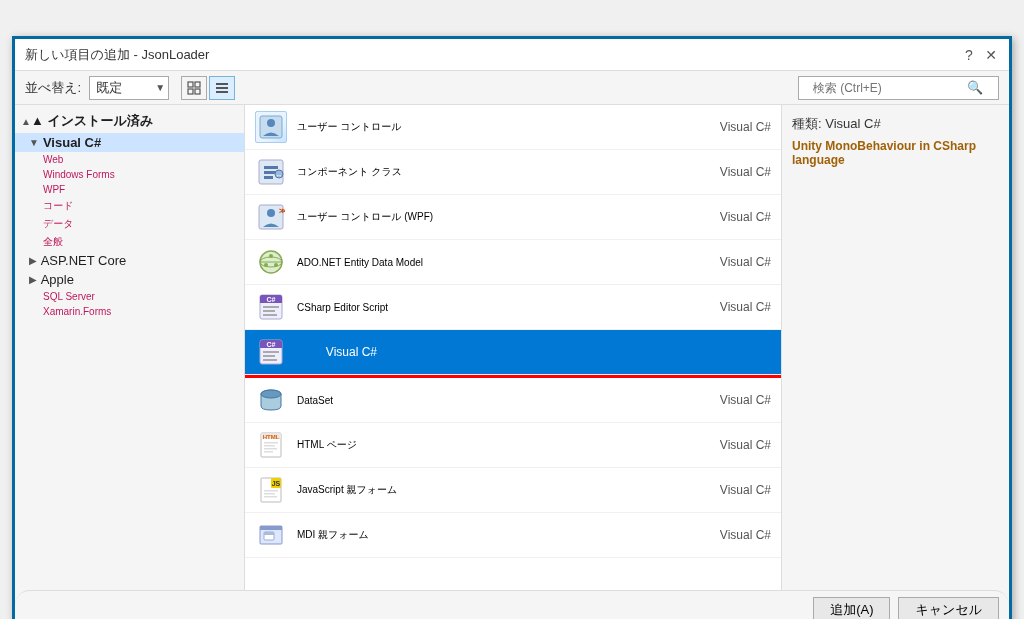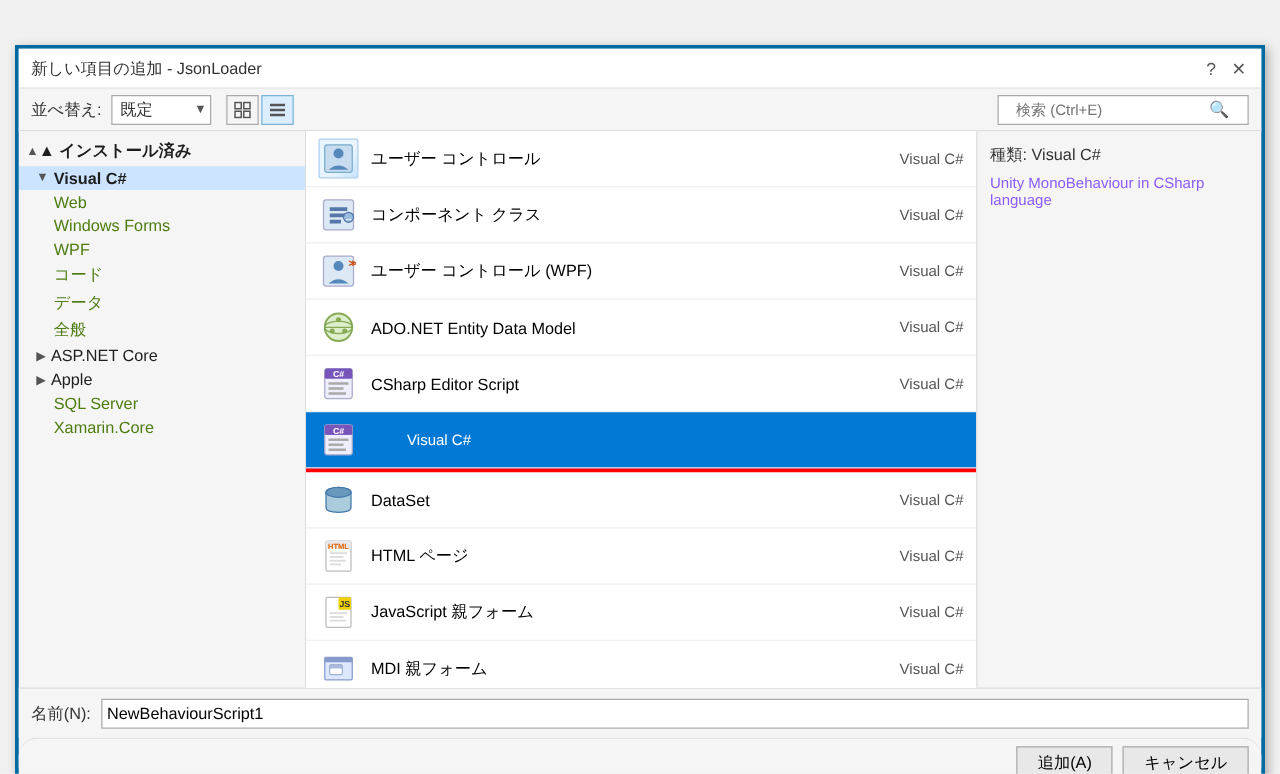--- a/index.html
+++ b/index.html
@@ -153,22 +153,22 @@
       font-weight: bold;
     }
     .sidebar-section-header .arrow {
       font-size: 10px;
       margin-right: 4px;
       color: #555;
     }
     .sidebar-item {
       padding: 2px 6px 2px 28px;
       cursor: pointer;
-      font-size: 13px;
-      color: #4d7c0f;
+      font-size: 10px;
+      color: #be185d;
     }
     .center-panel {
       flex: 1;
       display: flex;
       flex-direction: column;
       overflow: hidden;
       position: relative;
     }
     .items-list {
       flex: 1;
@@ -194,21 +194,21 @@
       width: 32px;
       height: 32px;
       flex-shrink: 0;
       display: flex;
       align-items: center;
       justify-content: center;
       font-size: 20px;
     }
     .item-name {
       flex: 1;
-      font-size: 13px;
+      font-size: 10px;
     }
     .item-type {
       font-size: 12px;
       color: #555;
       min-width: 80px;
       text-align: right;
     }
     .right-panel {
       width: 228px;
       background: #f5f5f5;
@@ -217,21 +217,22 @@
       display: flex;
       flex-direction: column;
       gap: 6px;
     }
     .right-panel-label {
       font-size: 13px;
       color: #333;
     }
     .right-panel-value {
       font-size: 12px;
-      color: #8b5cf6;
+      color: #a16207;
+      font-weight: bold;
     }
     .bottom-bar {
       border-top: 1px solid #ddd;
       background: #f5f5f5;
       padding: 6px 10px;
       display: flex;
       align-items: center;
       gap: 8px;
       height: 40px;
     }
@@ -347,21 +348,21 @@
       <div style="padding:2px 6px 2px 14px;cursor:pointer;font-size:13px;color:#1e1e1e;display:flex;align-items:center;">
         <span style="margin-right:4px;font-size:10px;color:#555;">▶</span>
         <span>ASP.NET Core</span>
       </div>
 
       <div style="padding:2px 6px 2px 14px;cursor:pointer;font-size:13px;color:#1e1e1e;display:flex;align-items:center;">
         <span style="margin-right:4px;font-size:10px;color:#555;">▶</span>
         <span>Apple</span>
       </div>
       <div class="sidebar-item">SQL Server</div>
-      <div class="sidebar-item">Xamarin.Core</div>
+      <div class="sidebar-item">Xamarin.Forms</div>
     </div>
 
     <div class="center-panel">
       <div class="items-list">
 
         <div class="list-item">
           <div class="item-icon icon-user-ctrl">
             <svg width="26" height="26" viewBox="0 0 26 26">
               <rect x="2" y="2" width="22" height="22" rx="2" fill="#c8dcf0" stroke="#7aaccc" stroke-width="1"></rect>
               <circle cx="13" cy="9" r="4" fill="#5588bb"></circle>
@@ -506,22 +507,18 @@
 
       </div>
     </div>
 
     <div class="right-panel">
       <div class="right-panel-label">種類: Visual C#</div>
       <div class="right-panel-value">Unity MonoBehaviour in CSharp language</div>
     </div>
   </div>
 
-  <div class="bottom-bar">
-    <span class="name-label">名前(N):</span>
-    <input class="name-input" type="text" value="NewBehaviourScript1" style="">
-  </div>
 
   <div class="footer-bar">
     <button class="footer-btn">追加(A)</button>
     <button class="footer-btn">キャンセル</button>
   </div>
 </div>
 
 </body></html>

